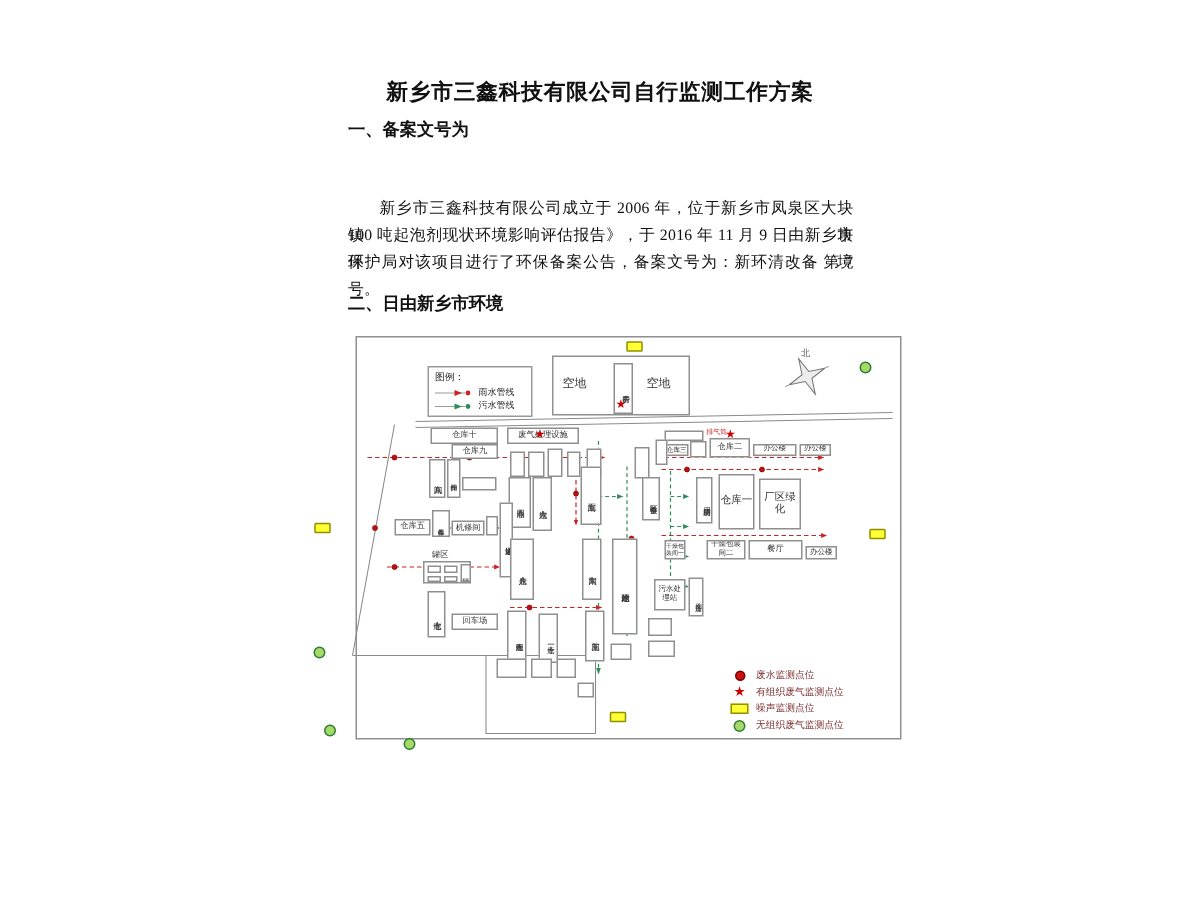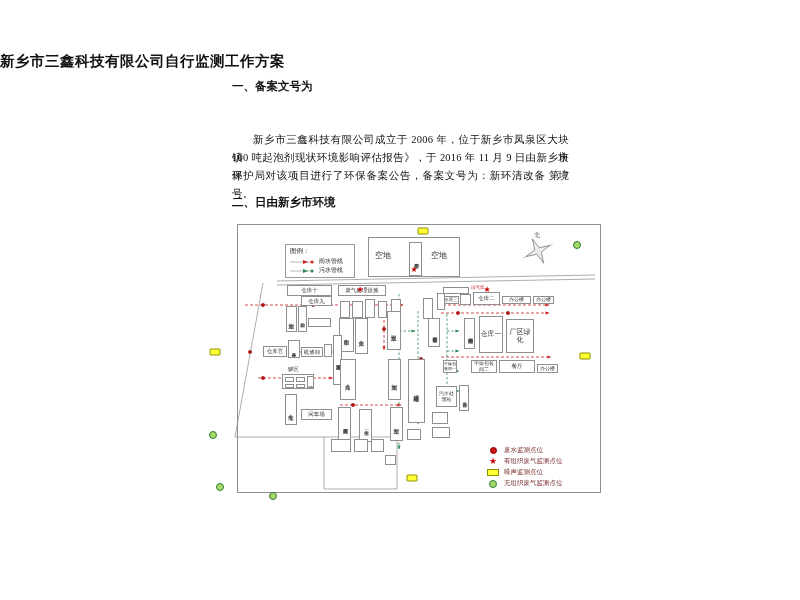--- a/index.html
+++ b/index.html
@@ -1,18 +1,18 @@
 <!DOCTYPE html>
 <html><head>
 <meta charset="utf-8">
 <style>
   html,body{margin:0;padding:0;background:#fff;}
   .page{position:relative;width:800px;height:600px;background:#fff;overflow:hidden;
         font-family:"Liberation Serif","DejaVu Serif",serif;color:#111;}
-  .title{position:absolute;left:0;top:52px;width:100%;
+  .title{position:absolute;left:0;top:52px;width:100%;text-align:center;
          font-size:14.5px;font-weight:700;letter-spacing:.5px;margin:0;}
   .h2{position:absolute;left:232px;font-size:11.5px;font-weight:700;}
   #h1pos{top:79px}
   #h2pos{top:195px}
   .para{position:absolute;left:232px;top:99px;width:337px;font-size:10.5px;}
   .pline{height:18px;line-height:18px;text-align:justify;text-align-last:justify;letter-spacing:.2px;}
   .pline.first{text-indent:21px;margin-top:32px;}
   .pline.last{text-align-last:left;}
 
   

